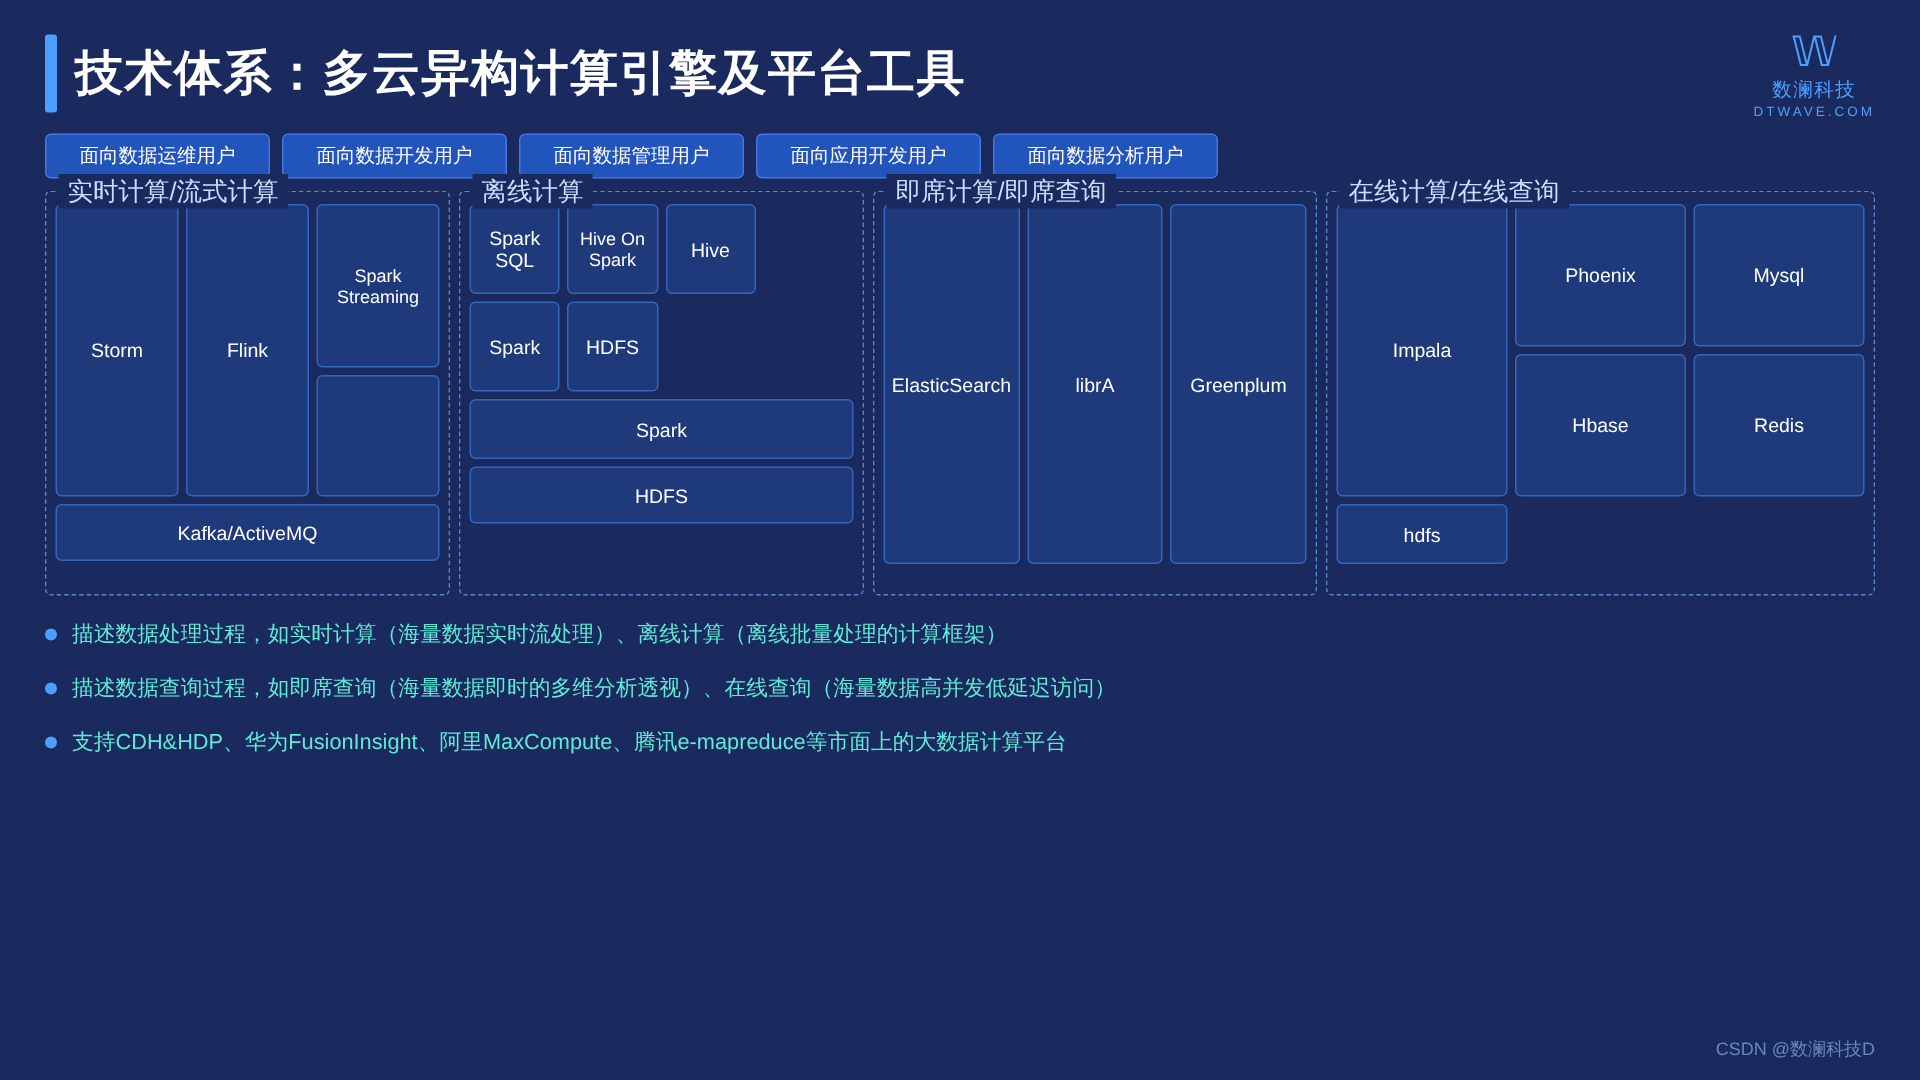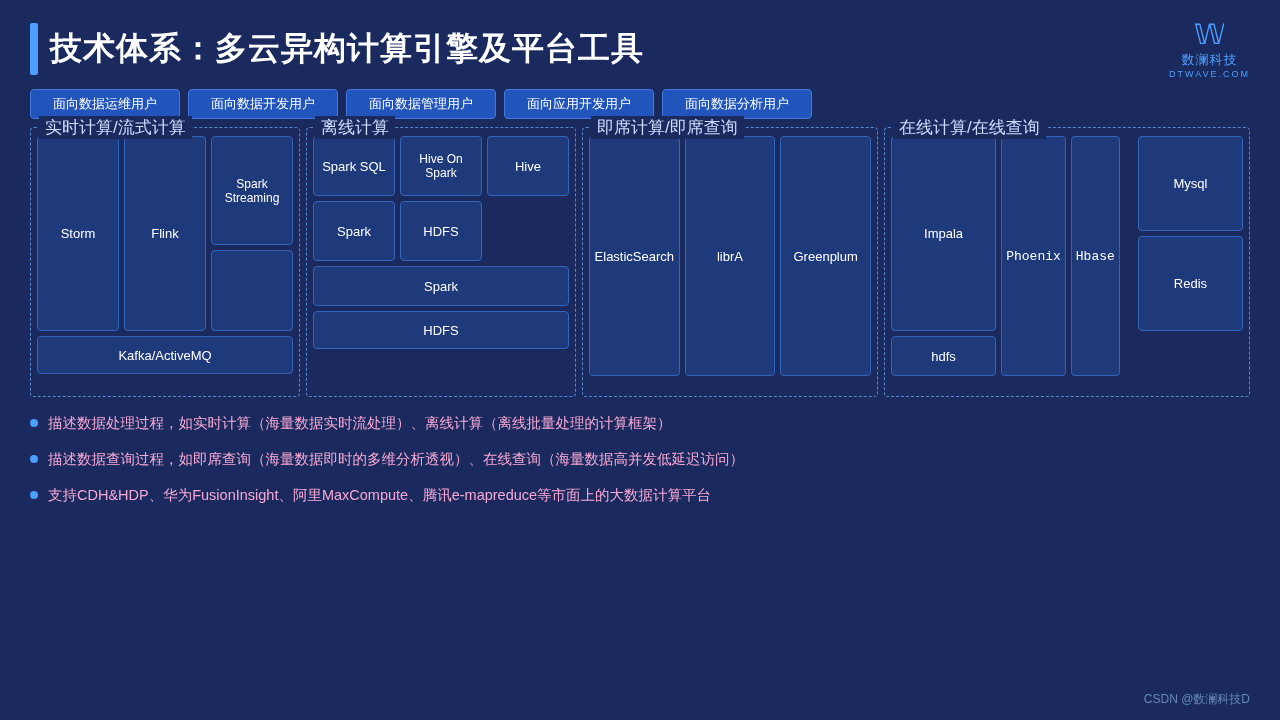--- a/index.html
+++ b/index.html
@@ -138,21 +138,21 @@
     
     .bullets {
       padding: 16px 30px 10px 30px;
     }
     .bullet-item {
       display: flex;
       align-items: flex-start;
       gap: 10px;
       margin-bottom: 14px;
       font-size: 14.5px;
-      color: #f9a8d4;
+      color: #5eead4;
       line-height: 1.5;
     }
     .bullet-dot {
       width: 8px;
       height: 8px;
       background: #4d9fff;
       border-radius: 50%;
       margin-top: 6px;
       flex-shrink: 0;
     }
@@ -205,21 +205,21 @@
       <div class="box" style="grid-row: 1/3;">Storm</div>
       <div class="box" style="grid-row: 1/3;">Flink</div>
       <div class="box box-spark-streaming">Spark Streaming</div>
       <div class="box" style="background:#1e3a7a;border:1.5px solid #3366bb; border-radius:4px;"></div>
     </div>
     <div class="box" style="height:38px;">Kafka/ActiveMQ</div>
   </div>
 
   <div class="arch-section section-offline">
     <span class="section-label">离线计算</span>
-    <div style="display:grid; grid-template-columns:1fr 1fr 1fr; grid-template-rows:1fr 1fr; gap:5px; height:125px; margin-bottom:5px;">
+    <div style="display:grid; grid-template-columns:1fr 1fr 1fr 1fr; grid-template-rows:1fr 1fr; gap:5px; height:125px; margin-bottom:5px;">
       <div class="box">Spark SQL</div>
       <div class="box box-hive-on-spark">Hive On Spark</div>
       <div class="box">Hive</div>
       <div class="box" style="grid-column:1/2;">Spark</div>
       <div class="box" style="grid-column:2/3;">HDFS</div>
     </div>
     <div style="display:grid; grid-template-columns:1fr 1fr; gap:5px; height:40px; margin-bottom:5px;">
       <div class="box" style="grid-column:1/3;">Spark</div>
     </div>
     <div class="box" style="height:38px;">HDFS</div>
@@ -236,21 +236,21 @@
 
   <div class="arch-section section-online">
     <span class="section-label">在线计算/在线查询</span>
     <div style="display:grid; grid-template-columns:1fr 1fr 1fr; gap:5px; height:240px;">
 
       <div style="display:flex; flex-direction:column; gap:5px;">
         <div class="box" style="flex:1;">Impala</div>
         <div class="box" style="height:40px;">hdfs</div>
       </div>
 
-      <div style="display:flex; flex-direction:row; gap:5px;font-family:Liberation Mono, monospace;">
+      <div style="display:flex; flex-direction:column; gap:5px;">
         <div class="box" style="flex:1;">Phoenix</div>
         <div class="box" style="flex:1;">Hbase</div>
         <div class="box" style="height:40px; opacity:0; border:none; background:transparent;"></div>
       </div>
 
       <div style="display:flex; flex-direction:column; gap:5px;">
         <div class="box" style="flex:1;">Mysql</div>
         <div class="box" style="flex:1;">Redis</div>
         <div class="box" style="height:40px; opacity:0; border:none; background:transparent;"></div>
       </div>

